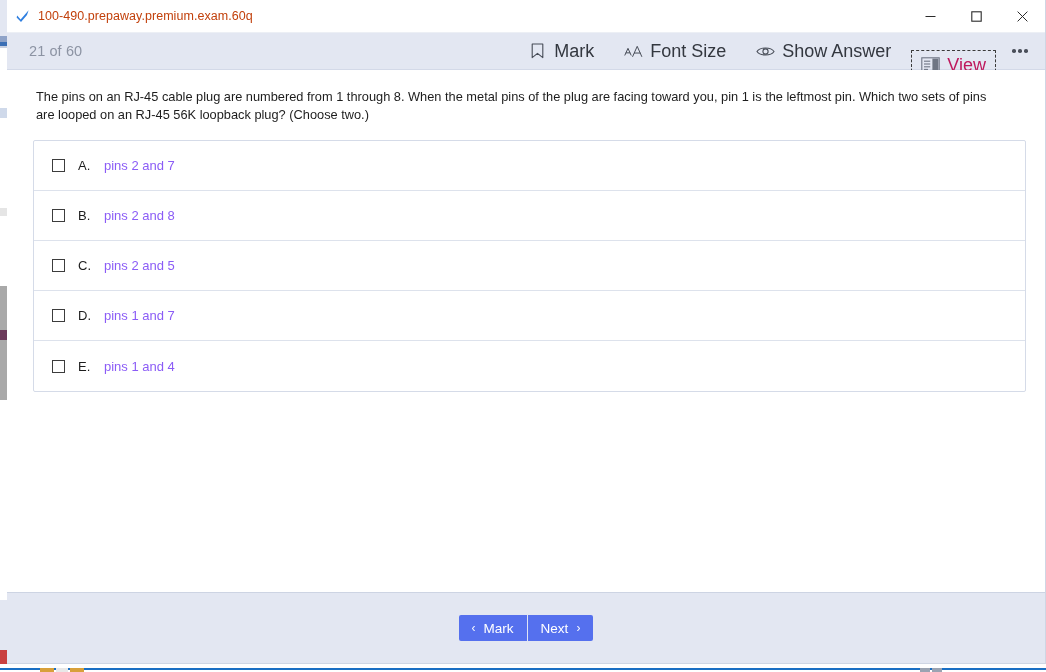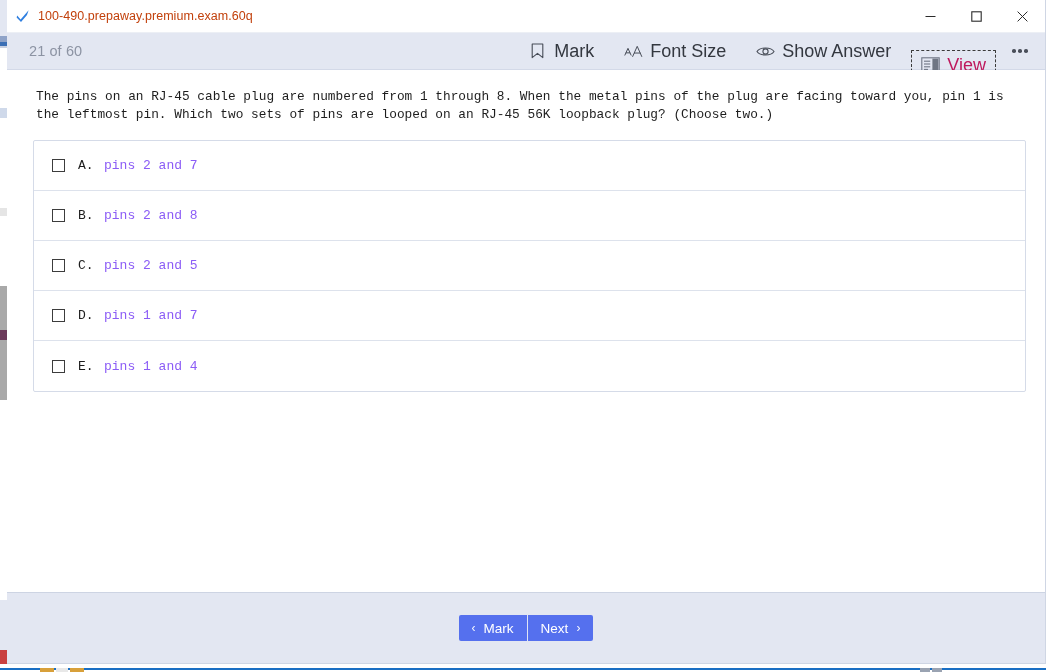--- a/index.html
+++ b/index.html
@@ -147,21 +147,20 @@
     display: block;
   }
 
   
   .content {
     flex: 1;
     background: #ffffff;
     position: relative;
     overflow: hidden;
     padding: 0;
-    font-family: Liberation Mono, monospace;
   }
   .question {
     margin: 18px 27px 0 29px;
     font-size: 12.8px;
     line-height: 17.5px;
     color: #1d1d1d;
     max-width: 970px;
     text-align: left;
   }
   .options {

